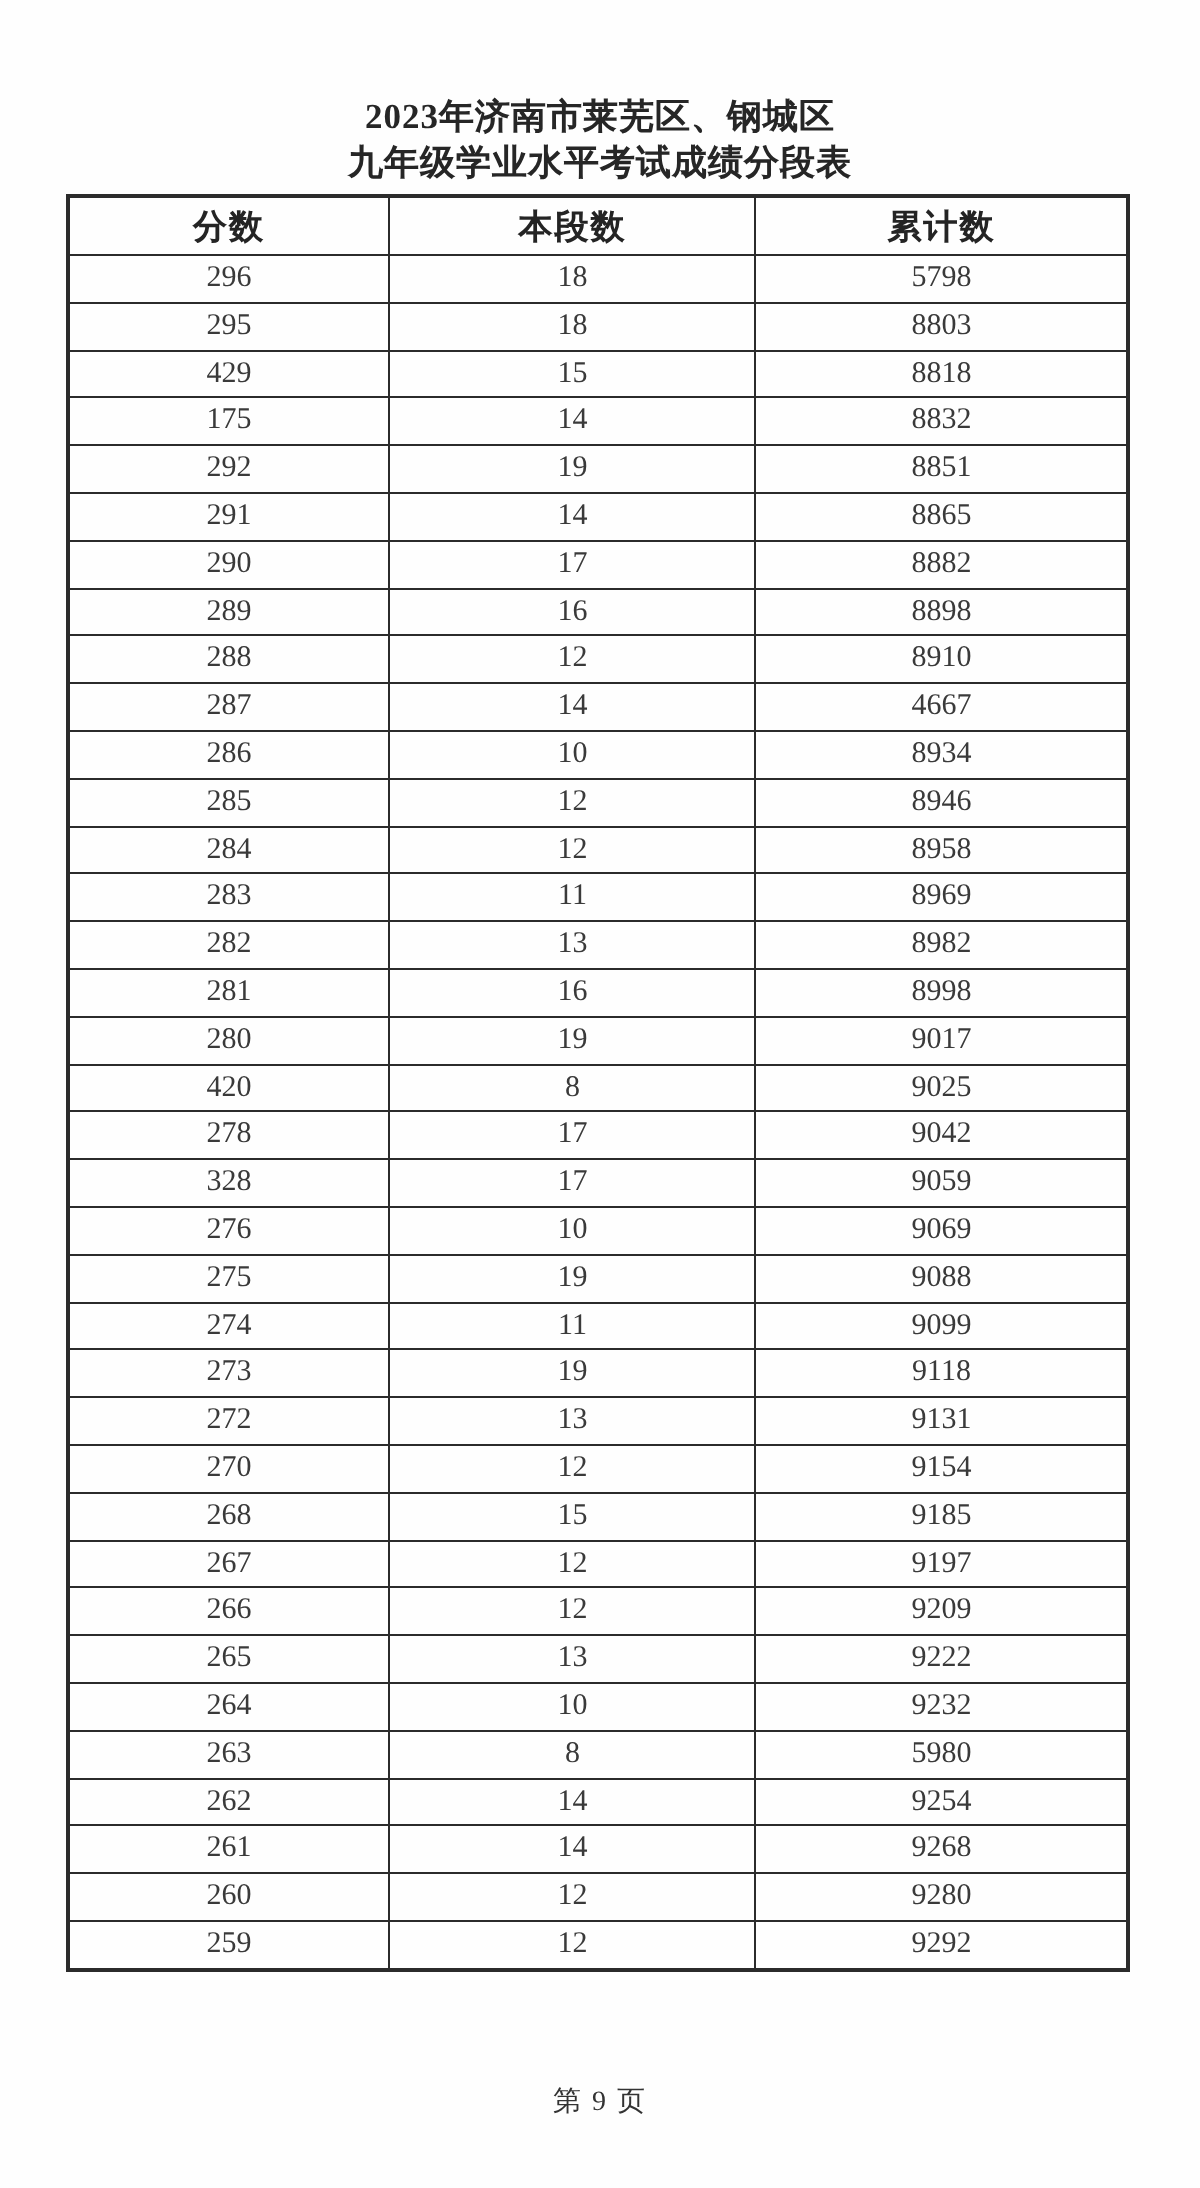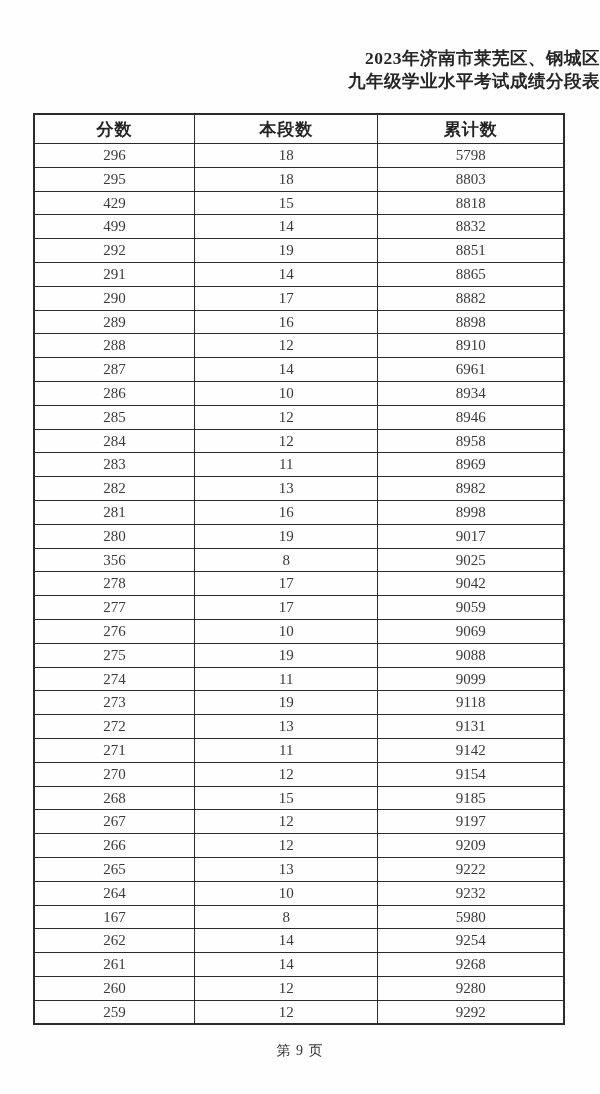--- a/index.html
+++ b/index.html
@@ -14,36 +14,35 @@
     background: #fefefe;
     font-family: "Liberation Serif", "DejaVu Serif", serif;
     color: #2e2e2e;
     overflow: hidden;
   }
   .title-block {
     position: absolute;
     top: 47px;
     left: 0;
     width: 100%;
-    text-align: right;
+    text-align: center;
     font-weight: bold;
     font-size: 17.5px;
     line-height: 23px;
     color: #262626;
     letter-spacing: 0.5px;
   }
   table.score-table {
     position: absolute;
     top: 97px;
     left: 33px;
     width: 532px;
     border-collapse: collapse;
     table-layout: fixed;
     border: 2px solid #2b2b2b;
-    margin-top: 16px;
   }
   table.score-table th,
   table.score-table td {
     border: 1px solid #2b2b2b;
     text-align: center;
     vertical-align: middle;
     padding: 0;
     overflow: hidden;
     white-space: nowrap;
   }
@@ -108,21 +107,21 @@
           <td>295</td>
           <td>18</td>
           <td>8803</td>
         </tr>
         <tr>
           <td>429</td>
           <td>15</td>
           <td>8818</td>
         </tr>
         <tr>
-          <td>499</td>
+          <td>175</td>
           <td>14</td>
           <td>8832</td>
         </tr>
         <tr>
           <td>292</td>
           <td>19</td>
           <td>8851</td>
         </tr>
         <tr>
           <td>291</td>
@@ -140,21 +139,21 @@
           <td>8898</td>
         </tr>
         <tr>
           <td>288</td>
           <td>12</td>
           <td>8910</td>
         </tr>
         <tr>
           <td>287</td>
           <td>14</td>
-          <td>6961</td>
+          <td>4667</td>
         </tr>
         <tr>
           <td>286</td>
           <td>10</td>
           <td>8934</td>
         </tr>
         <tr>
           <td>285</td>
           <td>12</td>
           <td>8946</td>
@@ -178,31 +177,31 @@
           <td>281</td>
           <td>16</td>
           <td>8998</td>
         </tr>
         <tr>
           <td>280</td>
           <td>19</td>
           <td>9017</td>
         </tr>
         <tr>
-          <td>356</td>
+          <td>420</td>
           <td>8</td>
           <td>9025</td>
         </tr>
         <tr>
           <td>278</td>
           <td>17</td>
           <td>9042</td>
         </tr>
         <tr>
-          <td>277</td>
+          <td>328</td>
           <td>17</td>
           <td>9059</td>
         </tr>
         <tr>
           <td>276</td>
           <td>10</td>
           <td>9069</td>
         </tr>
         <tr>
           <td>275</td>
@@ -218,25 +217,20 @@
           <td>273</td>
           <td>19</td>
           <td>9118</td>
         </tr>
         <tr>
           <td>272</td>
           <td>13</td>
           <td>9131</td>
         </tr>
         <tr>
-          <td>271</td>
-          <td>11</td>
-          <td>9142</td>
-        </tr>
-        <tr>
           <td>270</td>
           <td>12</td>
           <td>9154</td>
         </tr>
         <tr>
           <td>268</td>
           <td>15</td>
           <td>9185</td>
         </tr>
         <tr>
@@ -253,21 +247,21 @@
           <td>265</td>
           <td>13</td>
           <td>9222</td>
         </tr>
         <tr>
           <td>264</td>
           <td>10</td>
           <td>9232</td>
         </tr>
         <tr>
-          <td>167</td>
+          <td>263</td>
           <td>8</td>
           <td>5980</td>
         </tr>
         <tr>
           <td>262</td>
           <td>14</td>
           <td>9254</td>
         </tr>
         <tr>
           <td>261</td>

